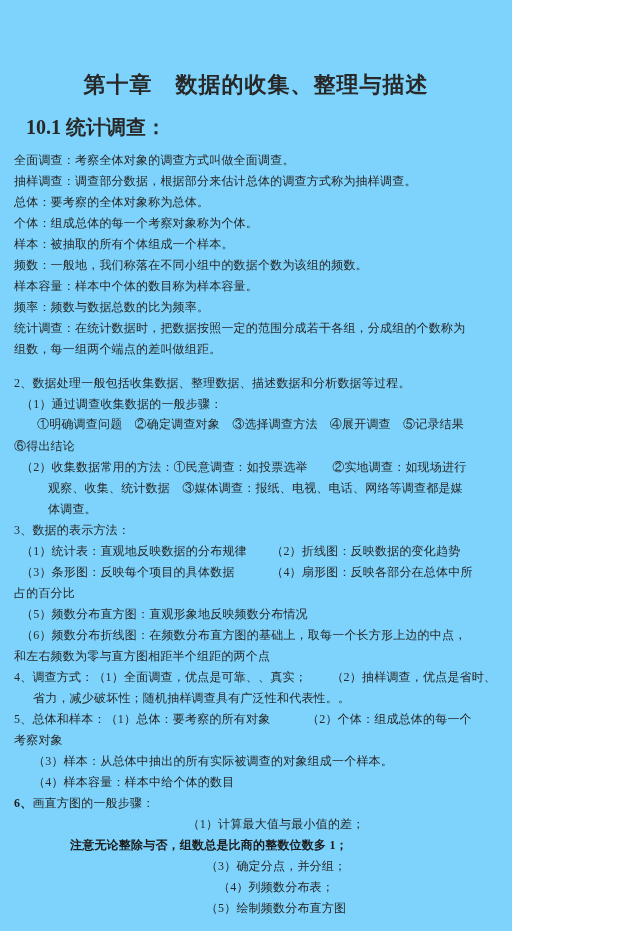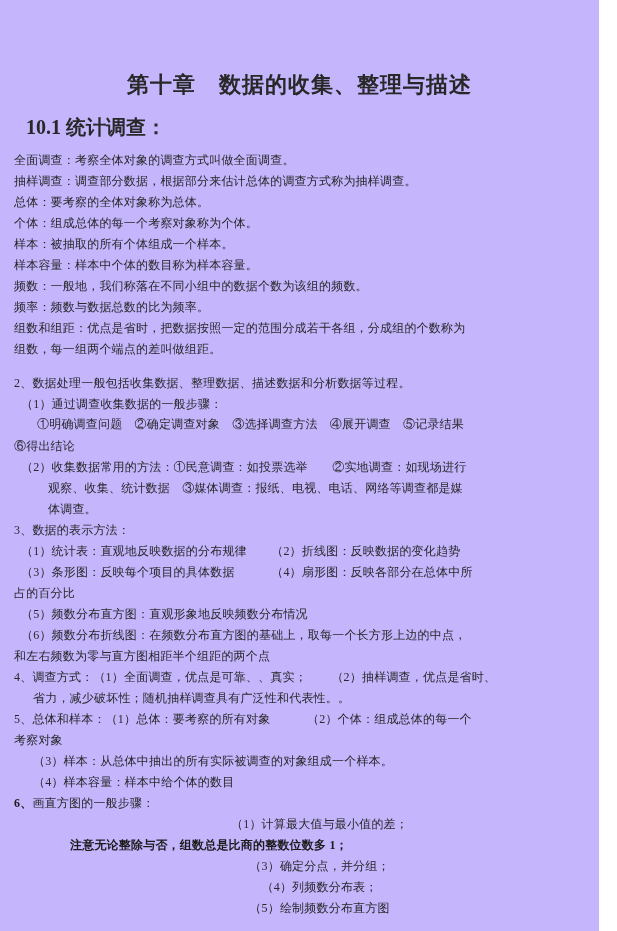--- a/index.html
+++ b/index.html
@@ -1,19 +1,19 @@
 <!DOCTYPE html>
 <html><head>
 <meta charset="utf-8">
 <style>
   html, body { margin:0; padding:0; background:#ffffff; }
   .page {
     position:relative;
-    width:599px; height:931px;
-    background:#c4b5fd;
+    width:512px; height:931px;
+    background:#7dd3fc;
     overflow:hidden;
     box-sizing:border-box;
     padding:70px 0 0 14px;
     font-family:"Liberation Serif","DejaVu Serif",serif;
     color:#282828;
   }
   .title {
     font-size:22px; font-weight:bold; text-align:center;
     margin:0 14px 13px 0; letter-spacing:1px; line-height:30px;
   }
@@ -42,24 +42,24 @@
 
   <div class="title">第十章　数据的收集、整理与描述</div>
   <div class="section">10.1 统计调查：</div>
 
   <div>
     <div class="line ind-a">全面调查：考察全体对象的调查方式叫做全面调查。</div>
     <div class="line ind-a">抽样调查：调查部分数据，根据部分来估计总体的调查方式称为抽样调查。</div>
     <div class="line ind-a">总体：要考察的全体对象称为总体。</div>
     <div class="line ind-a">个体：组成总体的每一个考察对象称为个体。</div>
     <div class="line ind-a">样本：被抽取的所有个体组成一个样本。</div>
+    <div class="line ind-a">频数：一般地，我们称落在不同小组中的数据个数为该组的频数。</div>
     <div class="line ind-a">样本容量：样本中个体的数目称为样本容量。</div>
-    <div class="line ind-a">频数：一般地，我们称落在不同小组中的数据个数为该组的频数。</div>
     <div class="line ind-a">频率：频数与数据总数的比为频率。</div>
-    <div class="line ind-a">组数和组距：优点是省时，把数据按照一定的范围分成若干各组，分成组的个数称为</div>
+    <div class="line ind-a">统计调查：在统计数据时，把数据按照一定的范围分成若干各组，分成组的个数称为</div>
     <div class="line ind-a">组数，每一组两个端点的差叫做组距。</div>
   </div>
 
   <div class="spacer"></div>
 
   <div>
     <div class="line ind-a">2、数据处理一般包括收集数据、整理数据、描述数据和分析数据等过程。</div>
     <div class="line ind-b">（1）通过调查收集数据的一般步骤：</div>
     <div class="line ind-c">①明确调查问题　②确定调查对象　③选择调查方法　④展开调查　⑤记录结果</div>
     <div class="line ind-a">⑥得出结论</div>

